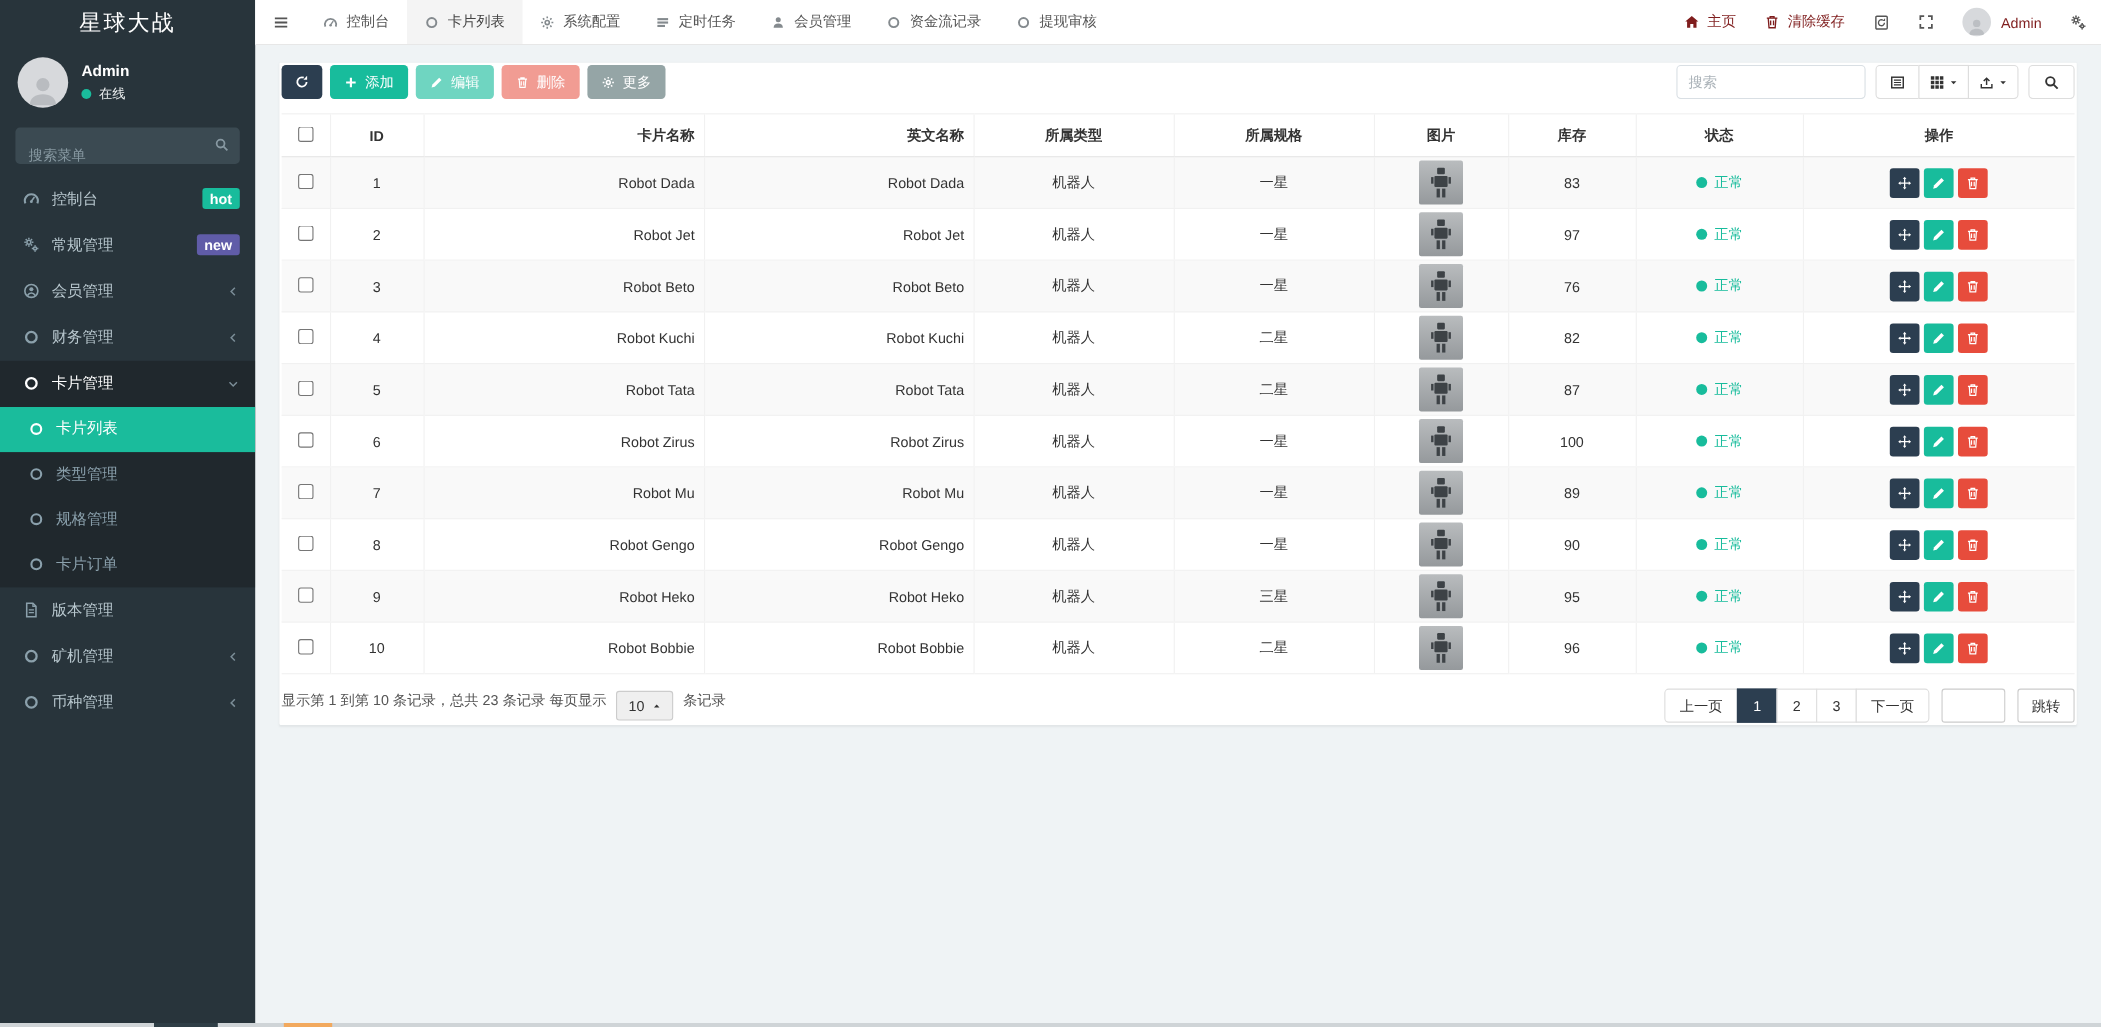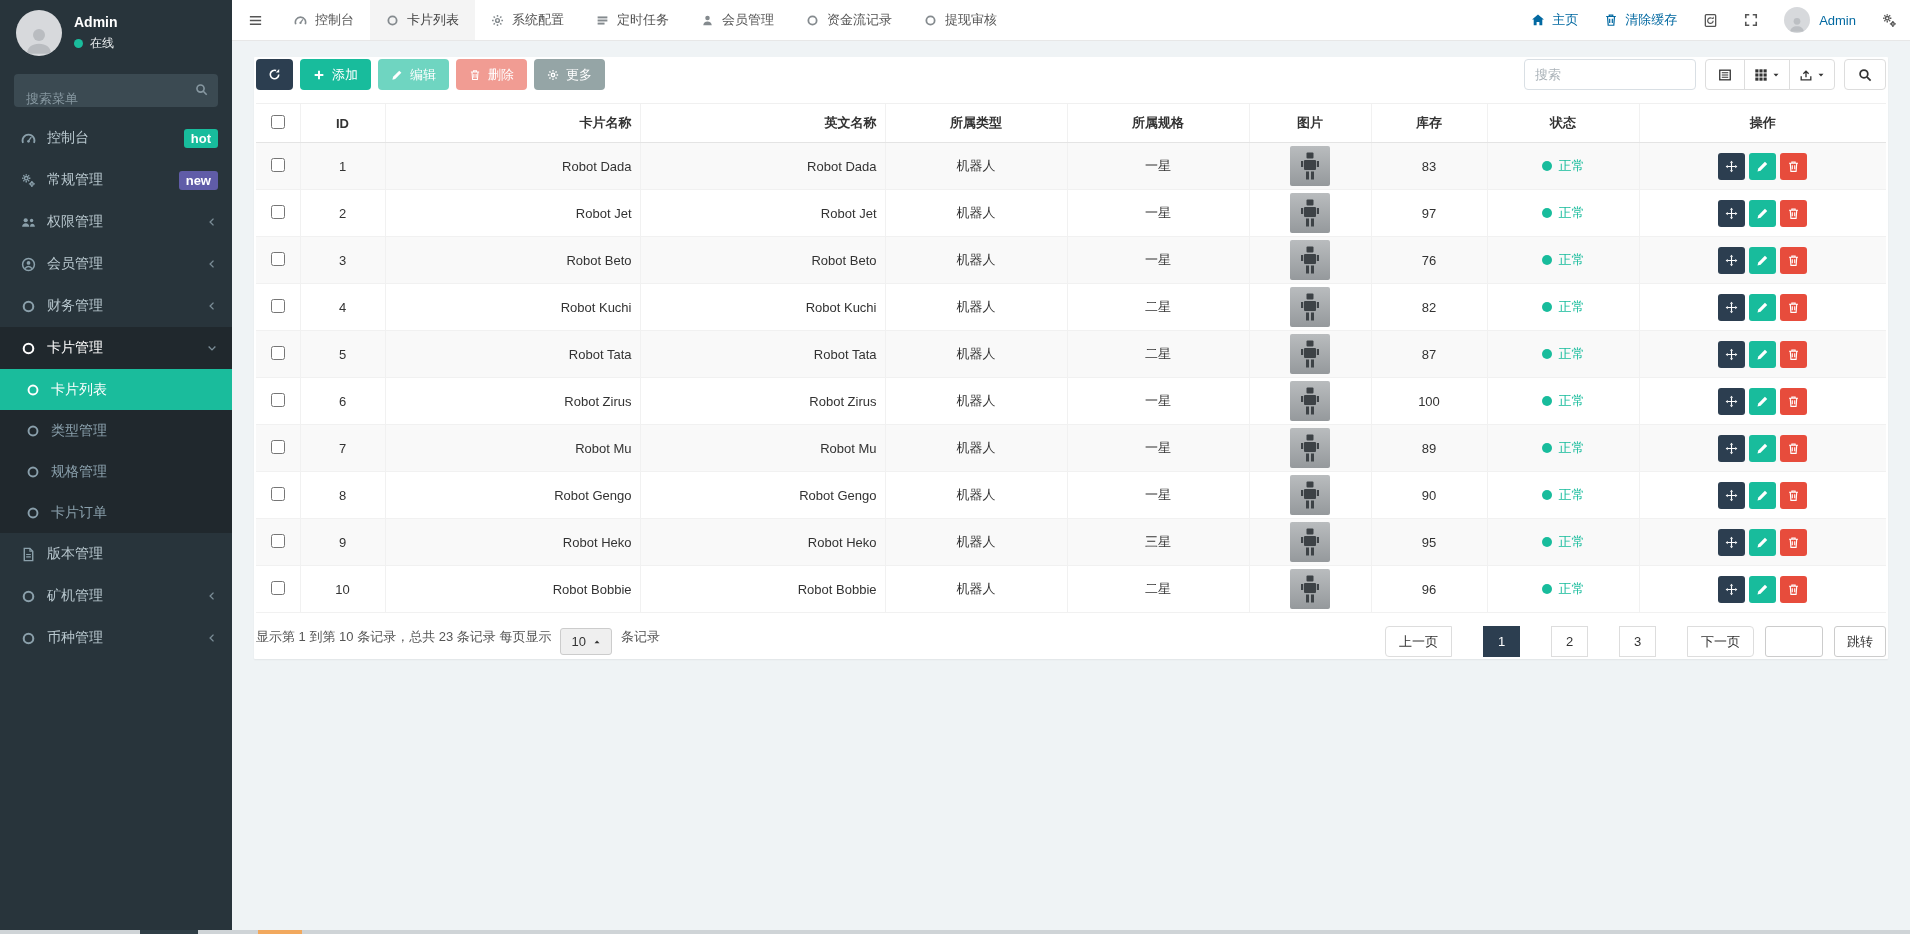--- a/index.html
+++ b/index.html
@@ -48,21 +48,21 @@
 
   
   .main { flex:1; display:flex; flex-direction:column; min-width:0; }
   .topnav { height:41px; background:#fff; border-bottom:1px solid #e7e7e7; display:flex; align-items:stretch; flex:none; }
   .hamburger { width:46px; display:flex; align-items:center; justify-content:center; color:#555; cursor:pointer; }
   .tabs { display:flex; }
   .tab { display:flex; align-items:center; gap:8px; padding:0 16px; font-size:13px; color:#555; cursor:pointer; white-space:nowrap; }
   .tab .t-icon { color:#848a8e; }
   .tab.active { background:#f4f4f4; color:#444; }
   .topnav-right { margin-left:auto; display:flex; align-items:center; }
-  .nav-link { display:flex; align-items:center; gap:7px; padding:0 13px; font-size:13px; color:#0369a1; height:100%; cursor:pointer; }
+  .nav-link { display:flex; align-items:center; gap:7px; padding:0 13px; font-size:13px; color:#7f1d1d; height:100%; cursor:pointer; }
   .nav-iconbtn { padding:0 13px; color:#555; display:flex; align-items:center; height:100%; cursor:pointer; }
   .avatar-sm { width:26px; height:26px; border-radius:50%; background:#d7d9dc; overflow:hidden;
     display:flex; align-items:flex-end; justify-content:center; color:#bcbfc3; }
   .avatar-sm .ic{width:18px;height:19px;}
   .nav-user { gap:9px; }
 
   
   .content { flex:1; padding:16px 22px; }
   .card { background:#fff; border-radius:1px; padding:2px; box-shadow:0 1px 2px rgba(0,0,0,.06); }
 
@@ -104,21 +104,21 @@
     display:inline-flex; align-items:center; justify-content:center; margin:0 2px; cursor:pointer; vertical-align:middle; }
   .op-move { background:#2c3e50; } .op-edit { background:#18bc9c; } .op-del { background:#e74c3c; }
   input[type=checkbox]{ width:14px; height:14px; cursor:pointer; }
 
   
   .table-footer { display:flex; align-items:center; margin-top:13px; font-size:13px; color:#555; }
   .summary { display:flex; align-items:flex-start; }
   .page-size { display:inline-flex; align-items:center; gap:7px; border:1px solid #ccc; background:#efefef;
     border-radius:3px; padding:5px 10px; margin:0 9px; color:#333; cursor:pointer; }
   .pg { margin-left:auto; display:flex; align-items:center; }
-  .pg-list { display:flex;gap:32px; }
+  .pg-list { display:flex; }
   .pg-item { min-width:37px; padding:0 13px; height:31px; display:flex; align-items:center; justify-content:center;
     border:1px solid #ddd; margin-left:-1px; font-size:13px; color:#333; cursor:pointer; background:#fff; }
   .pg-item.first { border-radius:4px 0 0 4px; margin-left:0; }
   .pg-item.last { border-radius:0 4px 4px 0; }
   .pg-item.active { background:#2c3e50; border-color:#2c3e50; color:#fff; }
   .jump-input { width:58px; height:31px; border:1px solid #ccc; border-radius:3px; margin:0 11px; padding:0 6px; outline:none; }
   .jump-btn { height:31px; padding:0 12px; border:1px solid #ccc; border-radius:3px; background:#fff;
     font-size:13px; color:#333; cursor:pointer; }
 
   
@@ -126,20 +126,21 @@
   .bottom-bar .seg { position:absolute; top:0; height:4px; }
   .seg-dark { left:140px; width:58px; background:#2f3e46; }
   .seg-orange { left:258px; width:44px; background:#f2a95e; }
 </style>
 </head>
 <body>
 
 <div class="app">
 
   <aside class="sidebar">
+    <div class="brand">星球大战</div>
 
     <div class="user-panel">
       <div class="avatar-lg">
         <span class="ic">
             <svg viewBox="0 0 24 24" fill="currentColor">
               <circle cx="12" cy="9" r="4.5"></circle>
               <path d="M3 23c0-5 4-7.5 9-7.5s9 2.5 9 7.5z"></path>
             </svg>
           </span>
       </div>
@@ -180,36 +181,20 @@
               <g stroke="currentColor" stroke-width="1.5" fill="none">
                 <circle cx="5.6" cy="5.6" r="1.9"></circle>
                 <path d="M5.6 1.2v1.5M5.6 8.5V10M1.2 5.6h1.5M8.5 5.6H10M2.5 2.5l1.1 1.1M7.6 7.6l1.1 1.1M2.5 8.7l1.1-1.1M7.6 3.6l1.1-1.1"></path>
                 <circle cx="11.6" cy="11.6" r="1.5"></circle>
                 <path d="M11.6 8.4v1.2M11.6 13.6v1.2M8.4 11.6h1.2M13.6 11.6h1.2"></path>
               </g>
             </svg>
           </span>
           <span class="mi-label">常规管理</span>
           <span class="badge" style="background: rgb(96, 92, 168);">new</span>
-        </li>
-        <li class="menu-item">
-          <span class="ic ic-15 mi-icon">
-            <svg viewBox="0 0 16 16" fill="currentColor">
-              <circle cx="5" cy="5.6" r="2.2"></circle>
-              <circle cx="11.3" cy="5.9" r="1.8"></circle>
-              <path d="M1.2 12.6c0-2.4 1.7-3.8 3.8-3.8s3.8 1.4 3.8 3.8z"></path>
-              <path d="M9.6 12.6c.1-1.9 1-3.2 2.4-3.2 1.5 0 2.7 1.3 2.8 3.2z"></path>
-            </svg>
-          </span>
-          <span class="mi-label">权限管理</span>
-          <span class="ic ic-12 chev">
-            <svg viewBox="0 0 16 16" fill="none" stroke="currentColor" stroke-width="1.8">
-              <path d="M10 3.5L5.5 8l4.5 4.5"></path>
-            </svg>
-          </span>
         </li>
         <li class="menu-item">
           <span class="ic ic-15 mi-icon">
             <svg viewBox="0 0 16 16">
               <circle cx="8" cy="8" r="6.3" fill="none" stroke="currentColor" stroke-width="1.6"></circle>
               <circle cx="8" cy="6.3" r="2" fill="currentColor"></circle>
               <path d="M4.3 12.4c.9-1.6 2.2-2.4 3.7-2.4s2.8.8 3.7 2.4" fill="none" stroke="currentColor" stroke-width="1.6"></path>
             </svg>
           </span>
           <span class="mi-label">会员管理</span>

